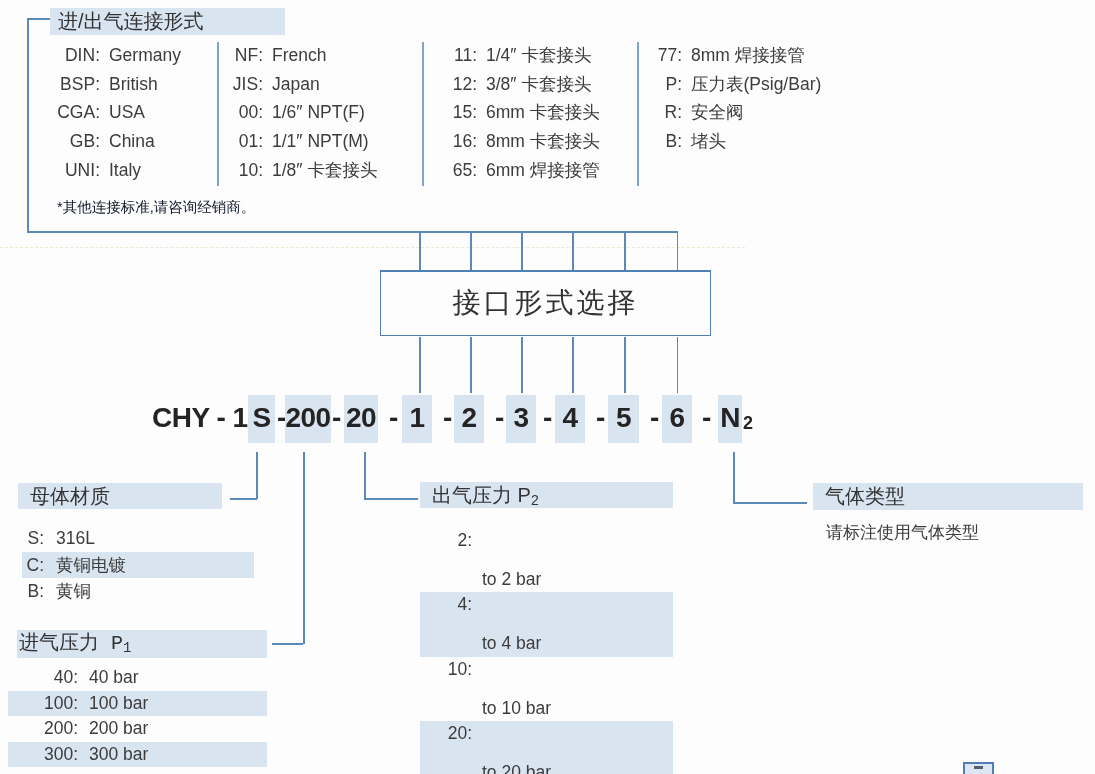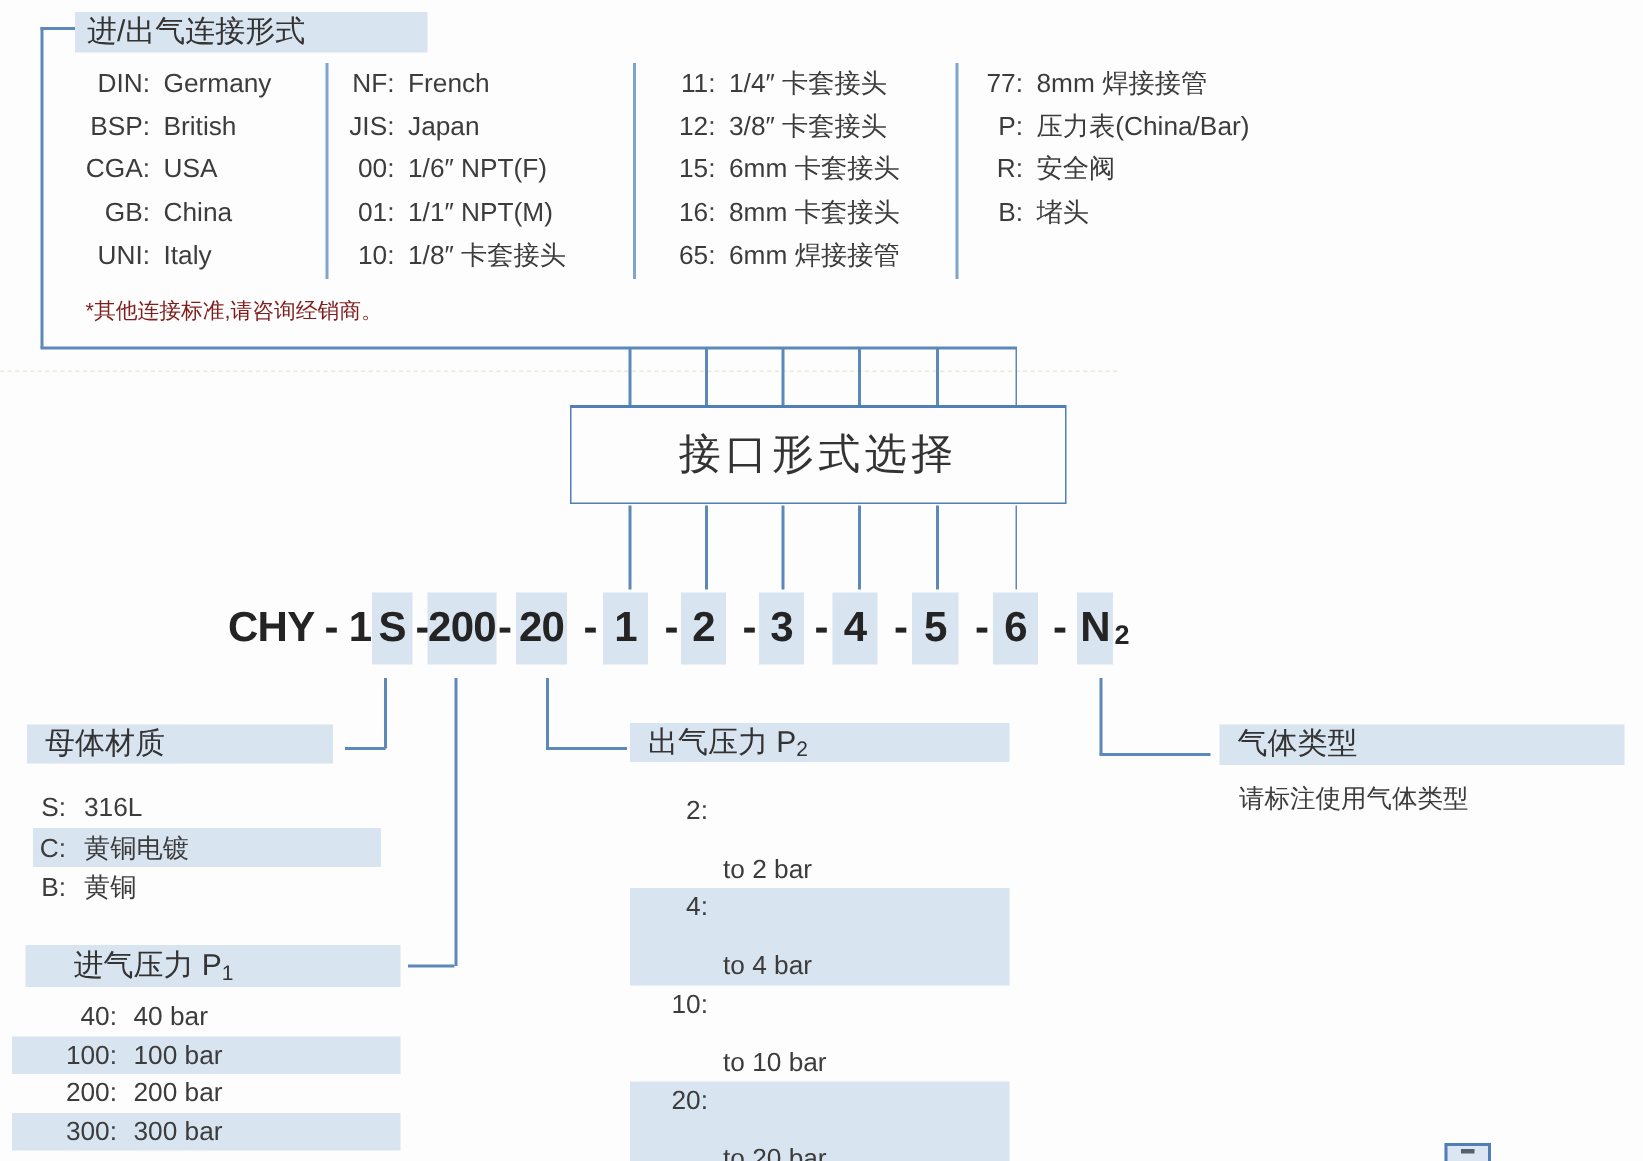--- a/index.html
+++ b/index.html
@@ -22,21 +22,21 @@
     background:#d9e4f1;font-size:20px;line-height:27px;color:#333;
     padding-left:8px;box-sizing:border-box;white-space:nowrap;
   }
   .conn-col{position:absolute;top:41px;white-space:nowrap;}
   .conn-row{display:flex;line-height:28.7px;font-size:17.5px;}
   .conn-row .k{text-align:right;}
   .conn-row .k::after{content:":";}
   .conn-row .v{margin-left:9px;}
   .col1 .k{width:80px;} .col2 .k{width:45px;}
   .col3 .k{width:40px;} .col4 .k{width:37px;}
-  .footnote{position:absolute;left:57px;top:198px;font-size:14.5px;color:#7f1d1d;}
+  .footnote{position:absolute;left:57px;top:198px;font-size:14.5px;color:#0f172a;}
 
   
   .sel-box{
     position:absolute;left:380px;top:270px;width:331px;height:66px;
     border:1.5px solid #4f7fb5;border-top-width:2.5px;box-sizing:border-box;
     background:#fdfdfd;
     font-size:28px;letter-spacing:3px;color:#333;
     text-align:center;line-height:61px;white-space:nowrap;
   }
 
@@ -66,21 +66,21 @@
   .code-seg:nth-child(18){left:662px;width:30px;}
   .code-seg:nth-child(19){left:702px;}
   .code-seg:nth-child(20){left:718px;width:24px;}
   .code-seg:nth-child(21){left:743px;}
 
   
   .sec-hdr{position:absolute;background:#d9e4f1;color:#333;font-size:20px;
     box-sizing:border-box;white-space:nowrap;}
   .hsub{font-size:14px;position:relative;top:3px;}
   .hdr-material{left:18px;top:483px;width:204px;height:26px;line-height:26px;padding-left:12px;}
-  .hdr-inlet{left:17px;top:630px;width:250px;height:28px;line-height:28px;padding-left:32px;}
+  .hdr-inlet{left:17px;top:630px;width:250px;height:28px;line-height:28px;padding-left:2px;font-family:Liberation Mono, monospace;}
   .hdr-outlet{left:420px;top:482px;width:253px;height:26px;line-height:26px;padding-left:12px;}
   .hdr-gas{left:813px;top:483px;width:270px;height:27px;line-height:27px;padding-left:12px;}
 
   .opt-list{position:absolute;white-space:nowrap;}
   .opt-row{display:flex;font-size:17.5px;}
   .opt-row .k{text-align:right;}
   .opt-row .k::after{content:":";}
   .opt-row.hl{background:#d9e4f1;}
   .list-material{left:22px;top:525px;width:232px;}
   .list-material .opt-row{line-height:26.5px;}
@@ -173,21 +173,21 @@
     </div>
   </div>
 <div class="conn-col col4" style="left:645px;">
 
 <div class="conn-row">
       <span class="k">77</span>
       <span class="v">8mm 焊接接管</span>
     </div>
     <div class="conn-row">
       <span class="k">P</span>
-      <span class="v">压力表(China/Bar)</span>
+      <span class="v">压力表(Psig/Bar)</span>
     </div>
     <div class="conn-row">
       <span class="k">R</span>
       <span class="v">安全阀</span>
     </div>
     <div class="conn-row">
       <span class="k">B</span>
       <span class="v">堵头</span>
     </div>
   </div>

